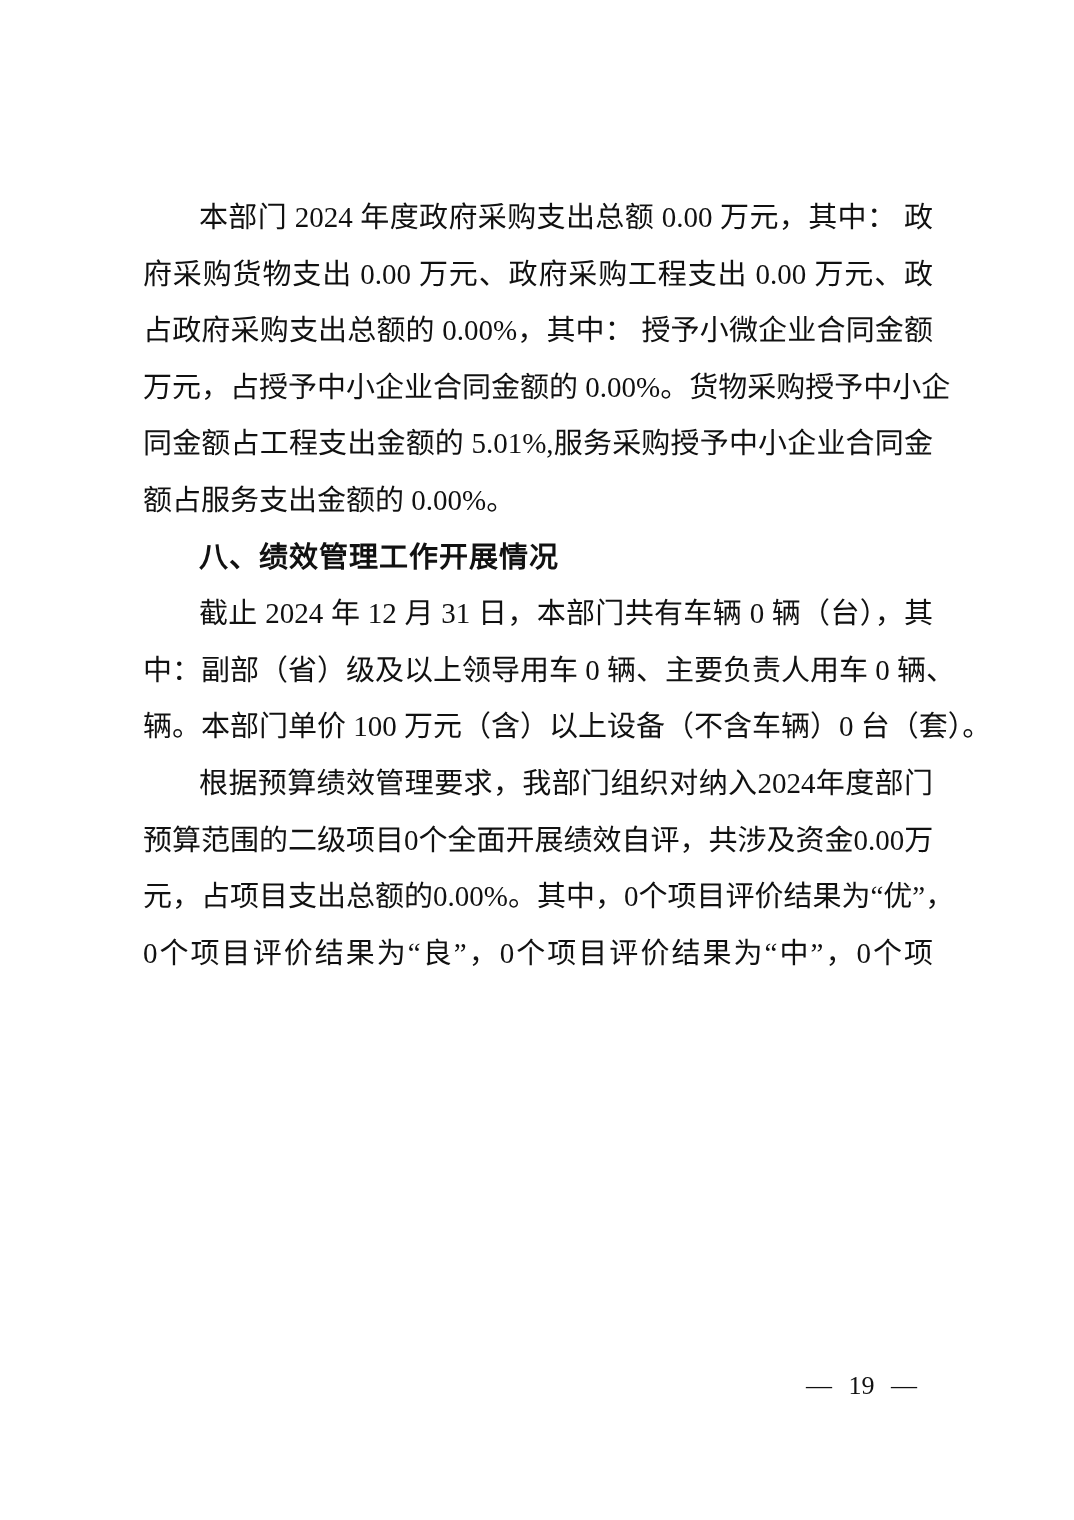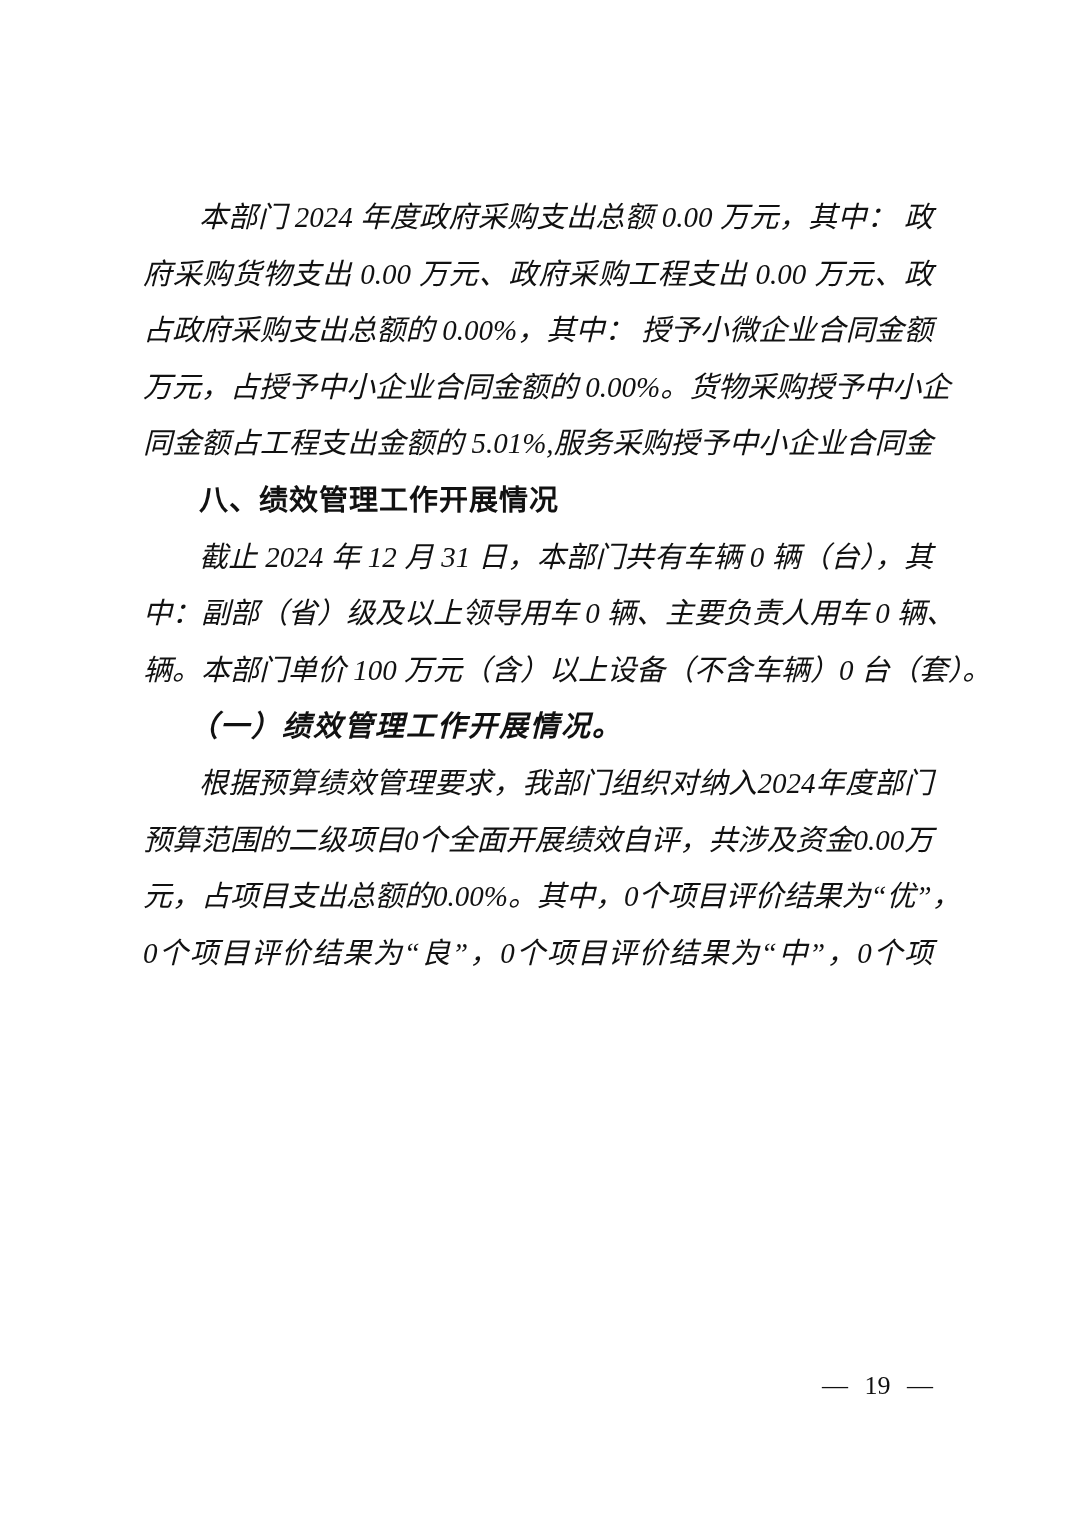--- a/index.html
+++ b/index.html
@@ -23,21 +23,20 @@
   }
   .line {
     font-family: "Liberation Serif", "DejaVu Serif", serif;
     font-size: 29px;
     line-height: 56.6px;
     height: 56.6px;
     white-space: nowrap;
     text-align: justify;
     text-align-last: justify;
     overflow: visible;
-    font-style: italic;
   }
   .line.no-stretch {
     text-align: left;
     text-align-last: left;
   }
   .line.indent {
     text-indent: 56px;
   }
   .heading-black {
     font-family: "Liberation Sans", "DejaVu Sans", sans-serif;
@@ -58,48 +57,48 @@
     line-height: 56.6px;
     height: 56.6px;
     text-align: left;
     text-align-last: left;
     text-indent: 46px;
     letter-spacing: 2px;
   }
   .page-number {
     position: absolute;
     top: 1371px;
-    right: 141px;
+    right: 157px;
     font-family: "Liberation Serif", "DejaVu Serif", serif;
     font-size: 26px;
     color: #111111;
     word-spacing: 10px;
     white-space: nowrap;
   }
 </style>
 </head>
 <body>
 
 <div class="page">
   <div class="text-area">
 
     <div class="line indent">本部门 2024 年度政府采购支出总额 0.00 万元，其中： 政</div>
     <div class="line">府采购货物支出 0.00 万元、政府采购工程支出 0.00 万元、政</div>
     <div class="line">占政府采购支出总额的 0.00%，其中： 授予小微企业合同金额</div>
     <div class="line">万元，占授予中小企业合同金额的 0.00%。货物采购授予中小企</div>
     <div class="line">同金额占工程支出金额的 5.01%,服务采购授予中小企业合同金</div>
+    <div class="line no-stretch">额占服务支出金额的 0.00%。</div>
 
     <div class="heading-black">八、绩效管理工作开展情况</div>
 
     <div class="line indent">截止 2024 年 12 月 31 日，本部门共有车辆 0 辆（台），其</div>
     <div class="line">中：副部（省）级及以上领导用车 0 辆、主要负责人用车 0 辆、</div>
     <div class="line">辆。本部门单价 100 万元（含）以上设备（不含车辆）0 台（套）。</div>
 
 
-    <div class="heading-kai">（一）绩效管理工作开展情况。</div>
 
     <div class="line indent">根据预算绩效管理要求，我部门组织对纳入2024年度部门</div>
     <div class="line">预算范围的二级项目0个全面开展绩效自评，共涉及资金0.00万</div>
     <div class="line">元，占项目支出总额的0.00%。其中，0个项目评价结果为“优”，</div>
     <div class="line">0个项目评价结果为“良”，0个项目评价结果为“中”，0个项</div>
 
   </div>
 
   <div class="page-number">— 19 —</div>
 </div>

